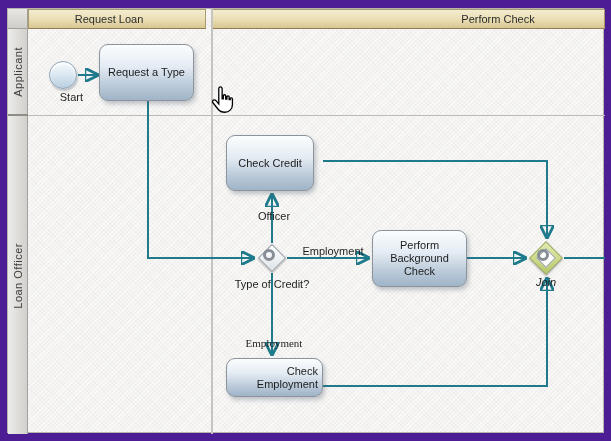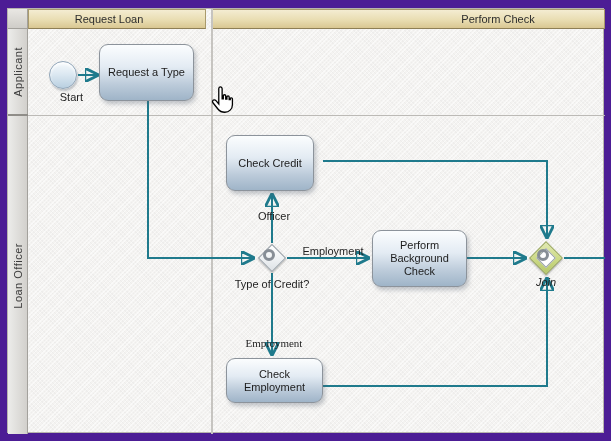--- a/index.html
+++ b/index.html
@@ -35,21 +35,21 @@
 
   
   .task{position:absolute;border:1px solid #8c939b;border-radius:9px;
     background:linear-gradient(180deg,#fbfdfe 0%,#e3ebf3 40%,#bccbda 72%,#9fb4c8 100%);
     box-shadow:2px 3px 4px rgba(90,100,115,.35);
     display:flex;align-items:center;justify-content:center;text-align:center;
     font-size:11px;line-height:13px;color:#1c1c1c;padding:4px;}
   #task-request-loan{left:91px;top:35px;width:95px;height:57px;}
   #task-check-credit{left:218px;top:126px;width:88px;height:56px;}
   #task-background-check{left:364px;top:221px;width:95px;height:57px;}
-  #task-check-employment{left:218px;top:349px;width:97px;height:45px;}
+  #task-check-employment{left:218px;top:349px;width:97px;height:39px;text-align:right;}
 
   .event-circle{position:absolute;left:41px;top:52px;width:28px;height:28px;border-radius:50%;
     background:linear-gradient(180deg,#f6fafc 0%,#dde9f2 45%,#b9cfe0 100%);
     border:1px solid #90a5b8;box-shadow:1px 2px 2px rgba(90,100,115,.35), inset 0 2px 3px rgba(255,255,255,.9);}
 
   .gw-diamond{position:absolute;width:20px;height:20px;transform:rotate(45deg);
     background:linear-gradient(135deg,#ffffff 0%,#eef1f3 55%,#dde2e6 100%);
     border:1px solid #98a0a8;box-shadow:1px 1px 2px rgba(0,0,0,.25);}
   #gw-type{left:254px;top:239px;}
   .gw-ring{position:absolute;width:12px;height:12px;border:3px solid #878e96;border-radius:50%;background:transparent;}

